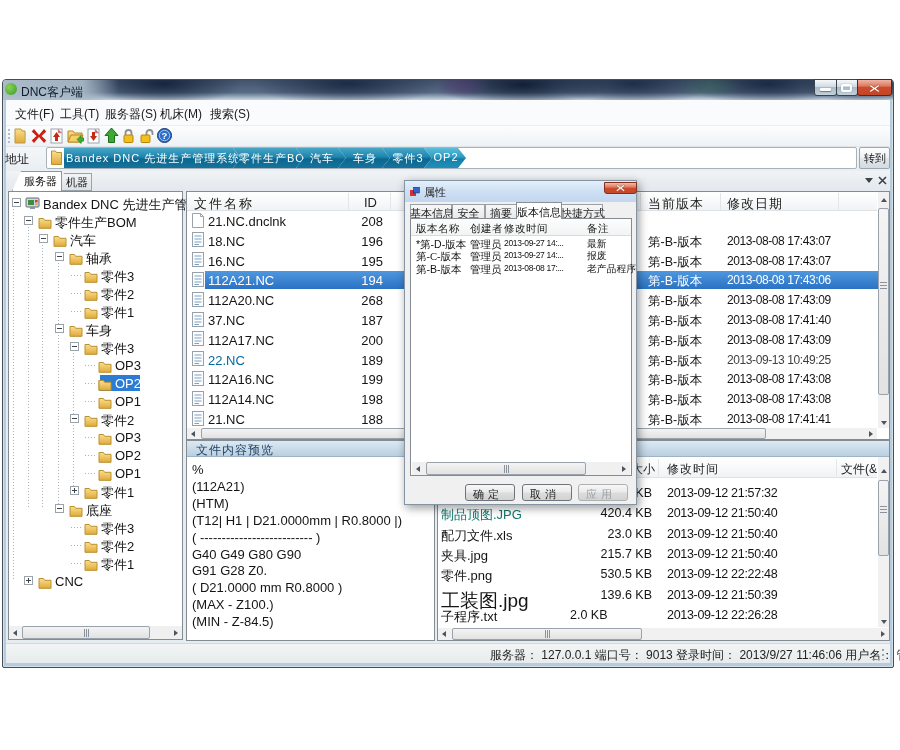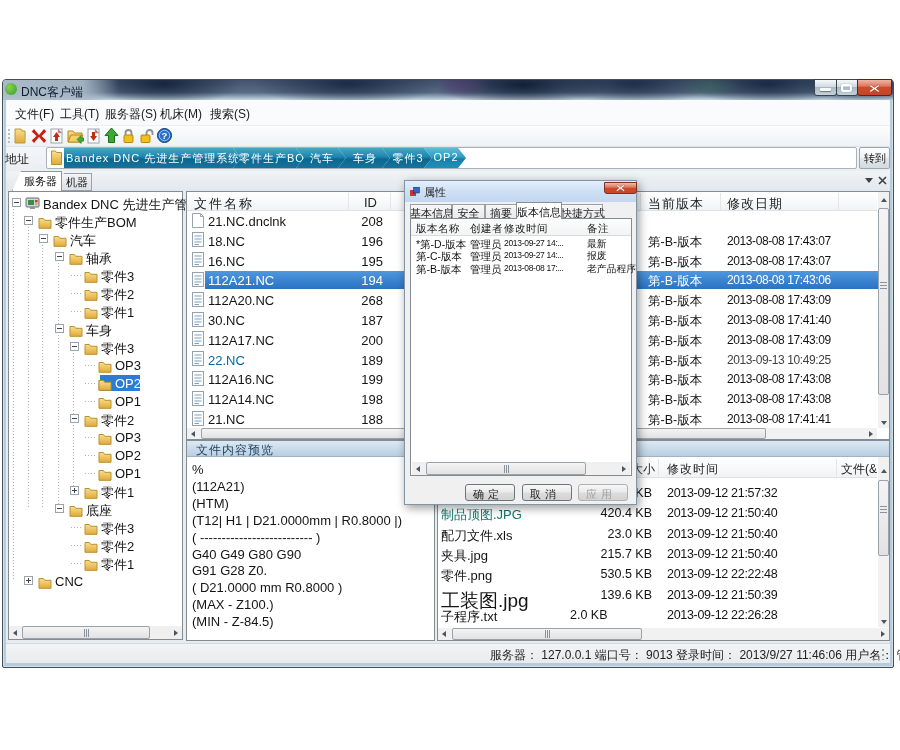--- a/index.html
+++ b/index.html
@@ -554,21 +554,21 @@
 <div class="tx" style="left:330px;top:293.2px;width:53px;text-align:right;font-size:13px;color:#141414">268</div>
 <div class="tx" style="left:648px;top:293.2px;font-size:12.5px;color:#141414;">第-B-版本</div>
 <div class="tx" style="left:727px;top:293.2px;font-size:12px;color:#141414;letter-spacing:-0.4px">2013-08-08 17:43:09</div>
 <svg class="a" style="left:192px;top:312px" width="12" height="15" viewBox="0 0 12 15">
     <rect x="0.5" y="0.5" width="11" height="14" fill="#fdfdfd" stroke="#97a1aa"></rect>
     <rect x="2.5" y="3.5" width="7" height="1" fill="#7aa3c8"></rect>
     <rect x="2.5" y="6.5" width="7" height="1" fill="#7aa3c8"></rect>
     <rect x="2.5" y="9.5" width="7" height="1" fill="#7aa3c8"></rect>
     <rect x="2.5" y="12" width="4.5" height="1" fill="#7aa3c8"></rect>
   </svg>
-<div class="tx" style="left:208px;top:313.0px;font-size:13px;color:#141414;">30.NC</div>
+<div class="tx" style="left:208px;top:313.0px;font-size:13px;color:#141414;">37.NC</div>
 <div class="tx" style="left:330px;top:313.0px;width:53px;text-align:right;font-size:13px;color:#141414">187</div>
 <div class="tx" style="left:648px;top:313.0px;font-size:12.5px;color:#141414;">第-B-版本</div>
 <div class="tx" style="left:727px;top:313.0px;font-size:12px;color:#141414;letter-spacing:-0.4px">2013-08-08 17:41:40</div>
 <svg class="a" style="left:192px;top:331px" width="12" height="15" viewBox="0 0 12 15">
     <rect x="0.5" y="0.5" width="11" height="14" fill="#fdfdfd" stroke="#97a1aa"></rect>
     <rect x="2.5" y="3.5" width="7" height="1" fill="#7aa3c8"></rect>
     <rect x="2.5" y="6.5" width="7" height="1" fill="#7aa3c8"></rect>
     <rect x="2.5" y="9.5" width="7" height="1" fill="#7aa3c8"></rect>
     <rect x="2.5" y="12" width="4.5" height="1" fill="#7aa3c8"></rect>
   </svg>
@@ -715,21 +715,21 @@
 <div class="a" style="left:410px;top:218px;width:222px;height:258px;background:#fff;border:1px solid #848b92;z-index:2"></div>
 <div class="a" style="left:411px;top:219px;width:220px;height:17px;background:linear-gradient(180deg,#fdfdfd,#f1f3f4);border-bottom:1px solid #d8dbdd;z-index:2"></div>
 <div class="tx" style="left:416px;top:222px;font-size:10.5px;color:#222;z-index:3;letter-spacing:.5px">版本名称</div>
 <div class="tx" style="left:470px;top:222px;font-size:10.5px;color:#222;z-index:3;letter-spacing:.5px">创建者</div>
 <div class="tx" style="left:504px;top:222px;font-size:10.5px;color:#222;z-index:3;letter-spacing:.5px">修改时间</div>
 <div class="tx" style="left:587px;top:222px;font-size:10.5px;color:#222;z-index:3;letter-spacing:.5px">备注</div>
 <div class="tx" style="left:416px;top:238.0px;font-size:10.5px;color:#111;z-index:3;">*第-D-版本</div>
 <div class="tx" style="left:470px;top:238.0px;font-size:10.5px;color:#111;z-index:3;">管理员</div>
 <div class="tx" style="left:504px;top:238.0px;font-size:8.5px;color:#111;z-index:3;letter-spacing:-0.3px;">2013-09-27 14:...</div>
 <div class="tx" style="left:587px;top:238.0px;font-size:9.8px;color:#111;z-index:3;">最新</div>
-<div class="tx" style="left:416px;top:250.3px;font-size:10.5px;color:#111;z-index:3;">第-C-版本</div>
+<div class="tx" style="left:416px;top:250.3px;font-size:10.5px;color:#111;z-index:3;font-family:Liberation Serif, serif;">第-C-版本</div>
 <div class="tx" style="left:470px;top:250.3px;font-size:10.5px;color:#111;z-index:3;">管理员</div>
 <div class="tx" style="left:504px;top:250.3px;font-size:8.5px;color:#111;z-index:3;letter-spacing:-0.3px;">2013-09-27 14:...</div>
 <div class="tx" style="left:587px;top:250.3px;font-size:9.8px;color:#111;z-index:3;">报废</div>
 <div class="tx" style="left:416px;top:262.6px;font-size:10.5px;color:#111;z-index:3;">第-B-版本</div>
 <div class="tx" style="left:470px;top:262.6px;font-size:10.5px;color:#111;z-index:3;">管理员</div>
 <div class="tx" style="left:504px;top:262.6px;font-size:8.5px;color:#111;z-index:3;letter-spacing:-0.3px;">2013-08-08 17:...</div>
 <div class="tx" style="left:587px;top:262.6px;font-size:9.8px;color:#111;z-index:3;">老产品程序</div>
 <div class="a" style="left:412px;top:462px;width:218px;height:13px;background:#f0f0f0;z-index:3"></div>
 <div class="sbtn a" style="left:412px;top:462px;width:13px;height:13px;z-index:3"></div>
 <div class="sbtn a" style="left:617px;top:462px;width:13px;height:13px;z-index:3"></div>

